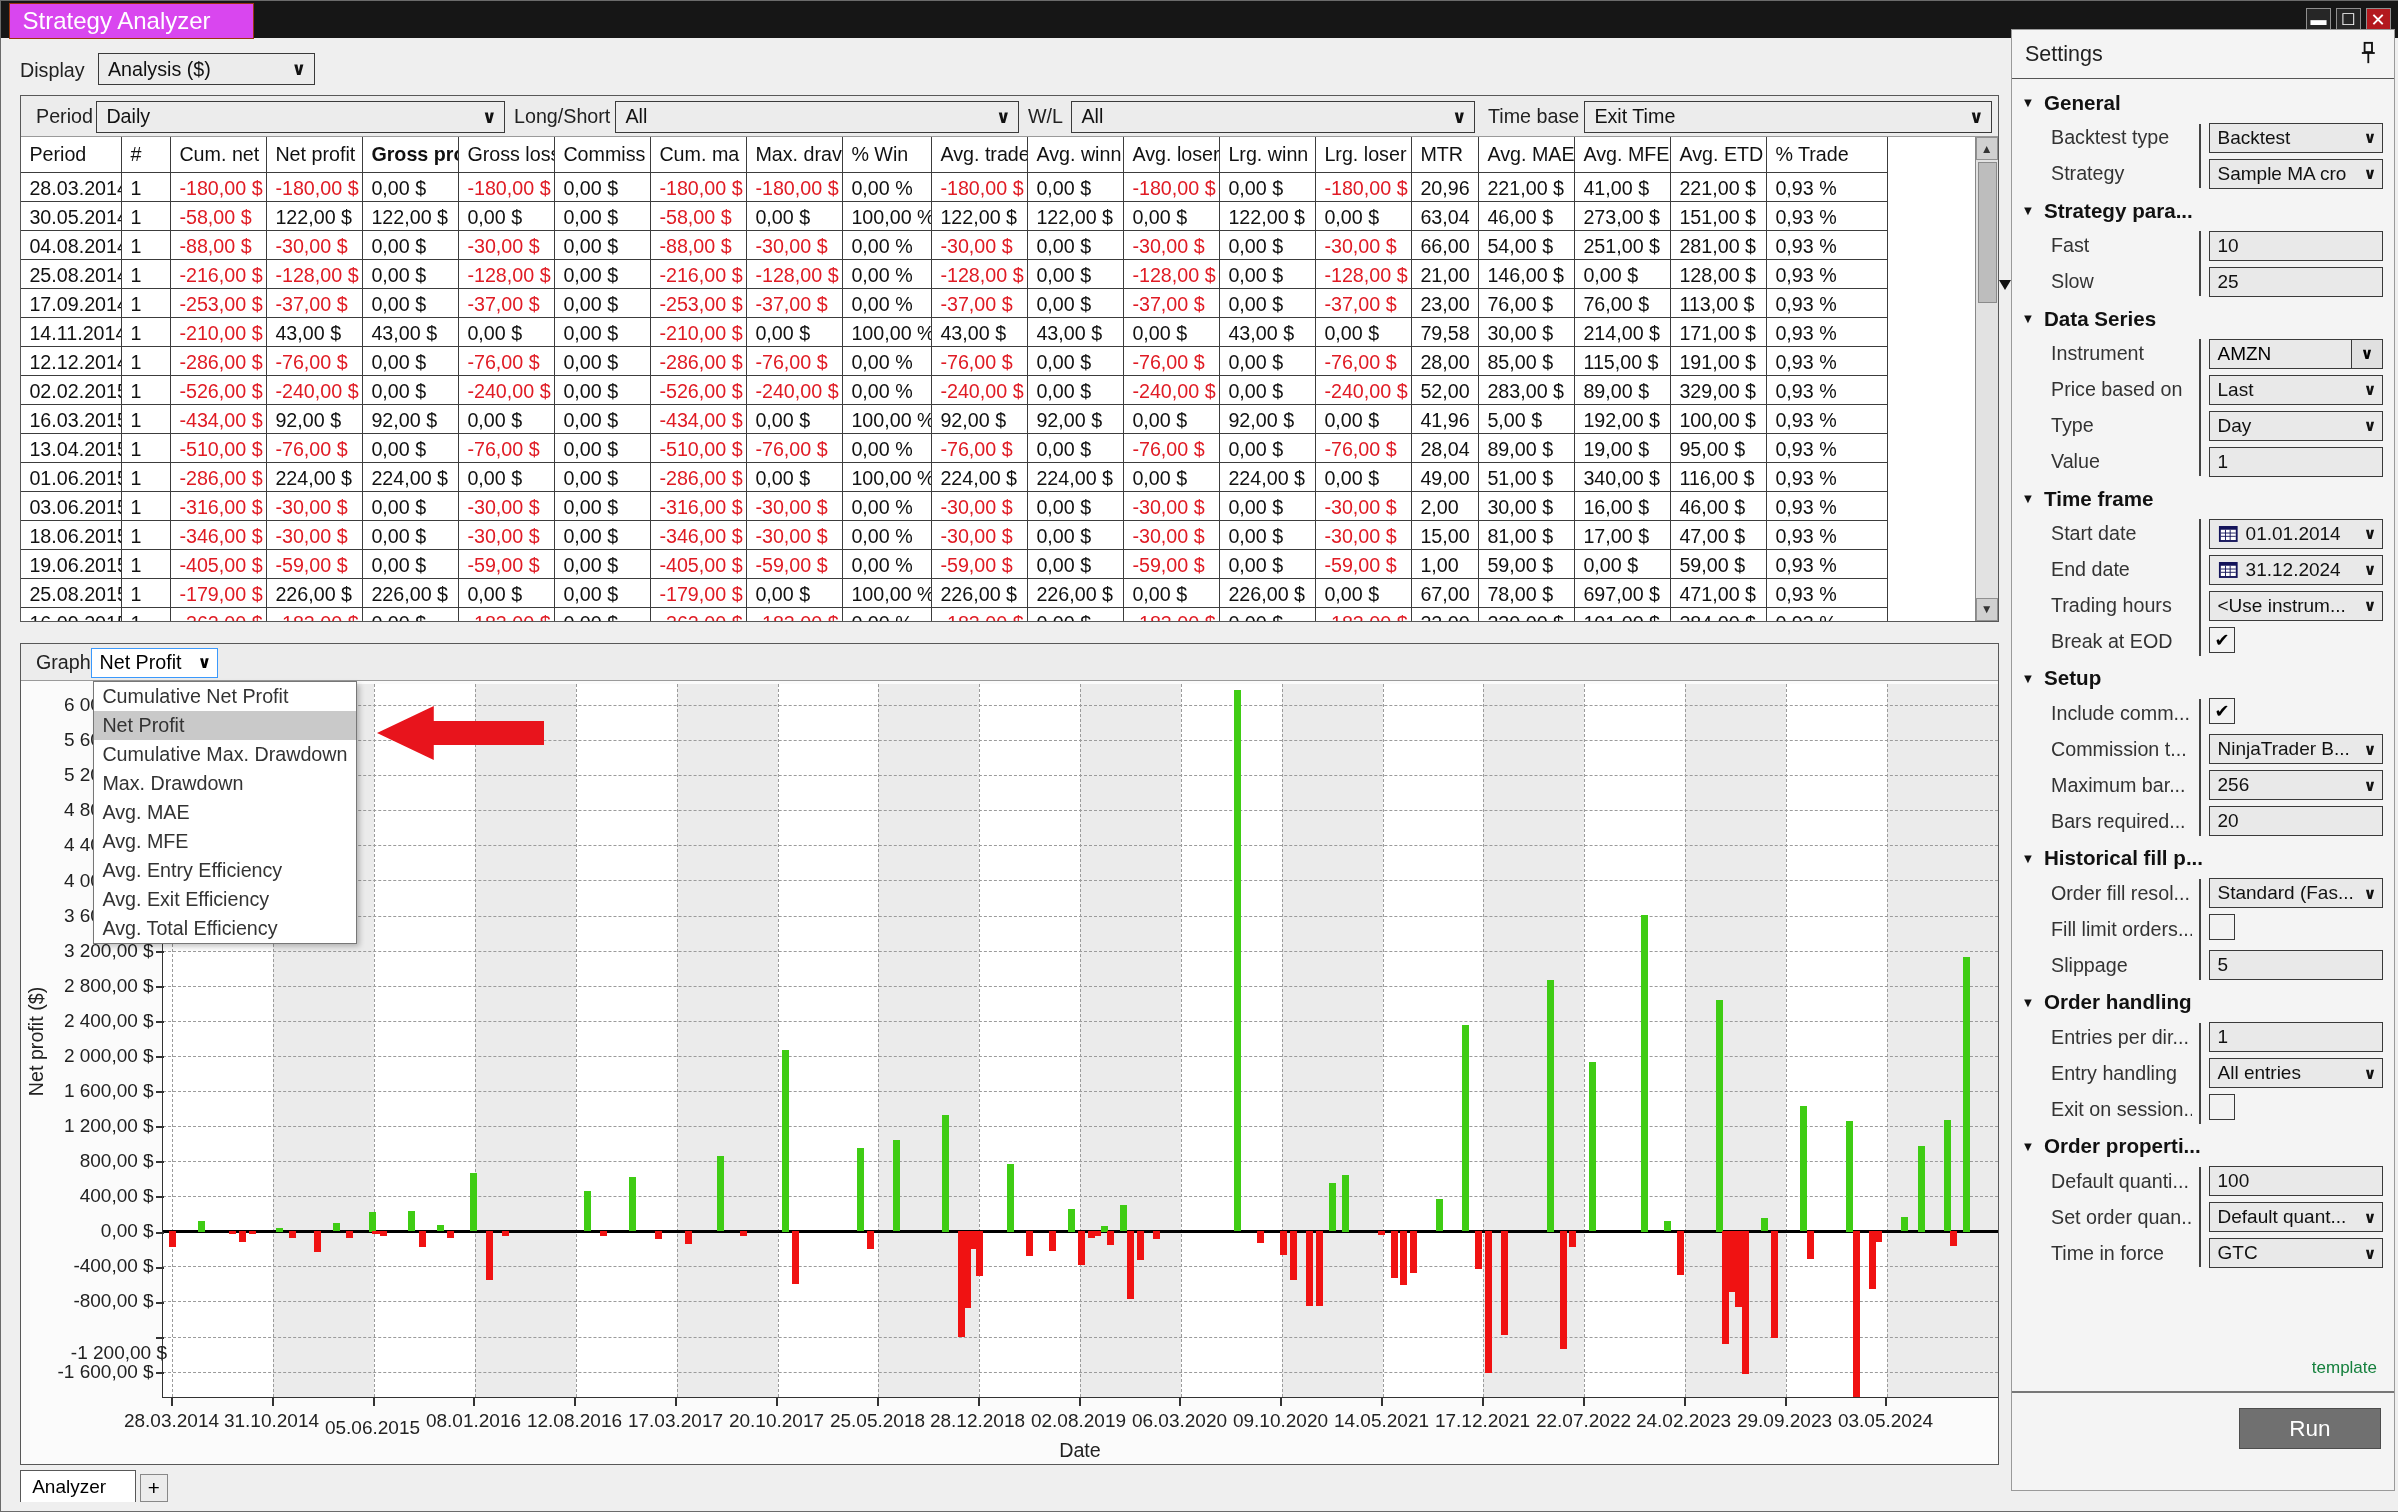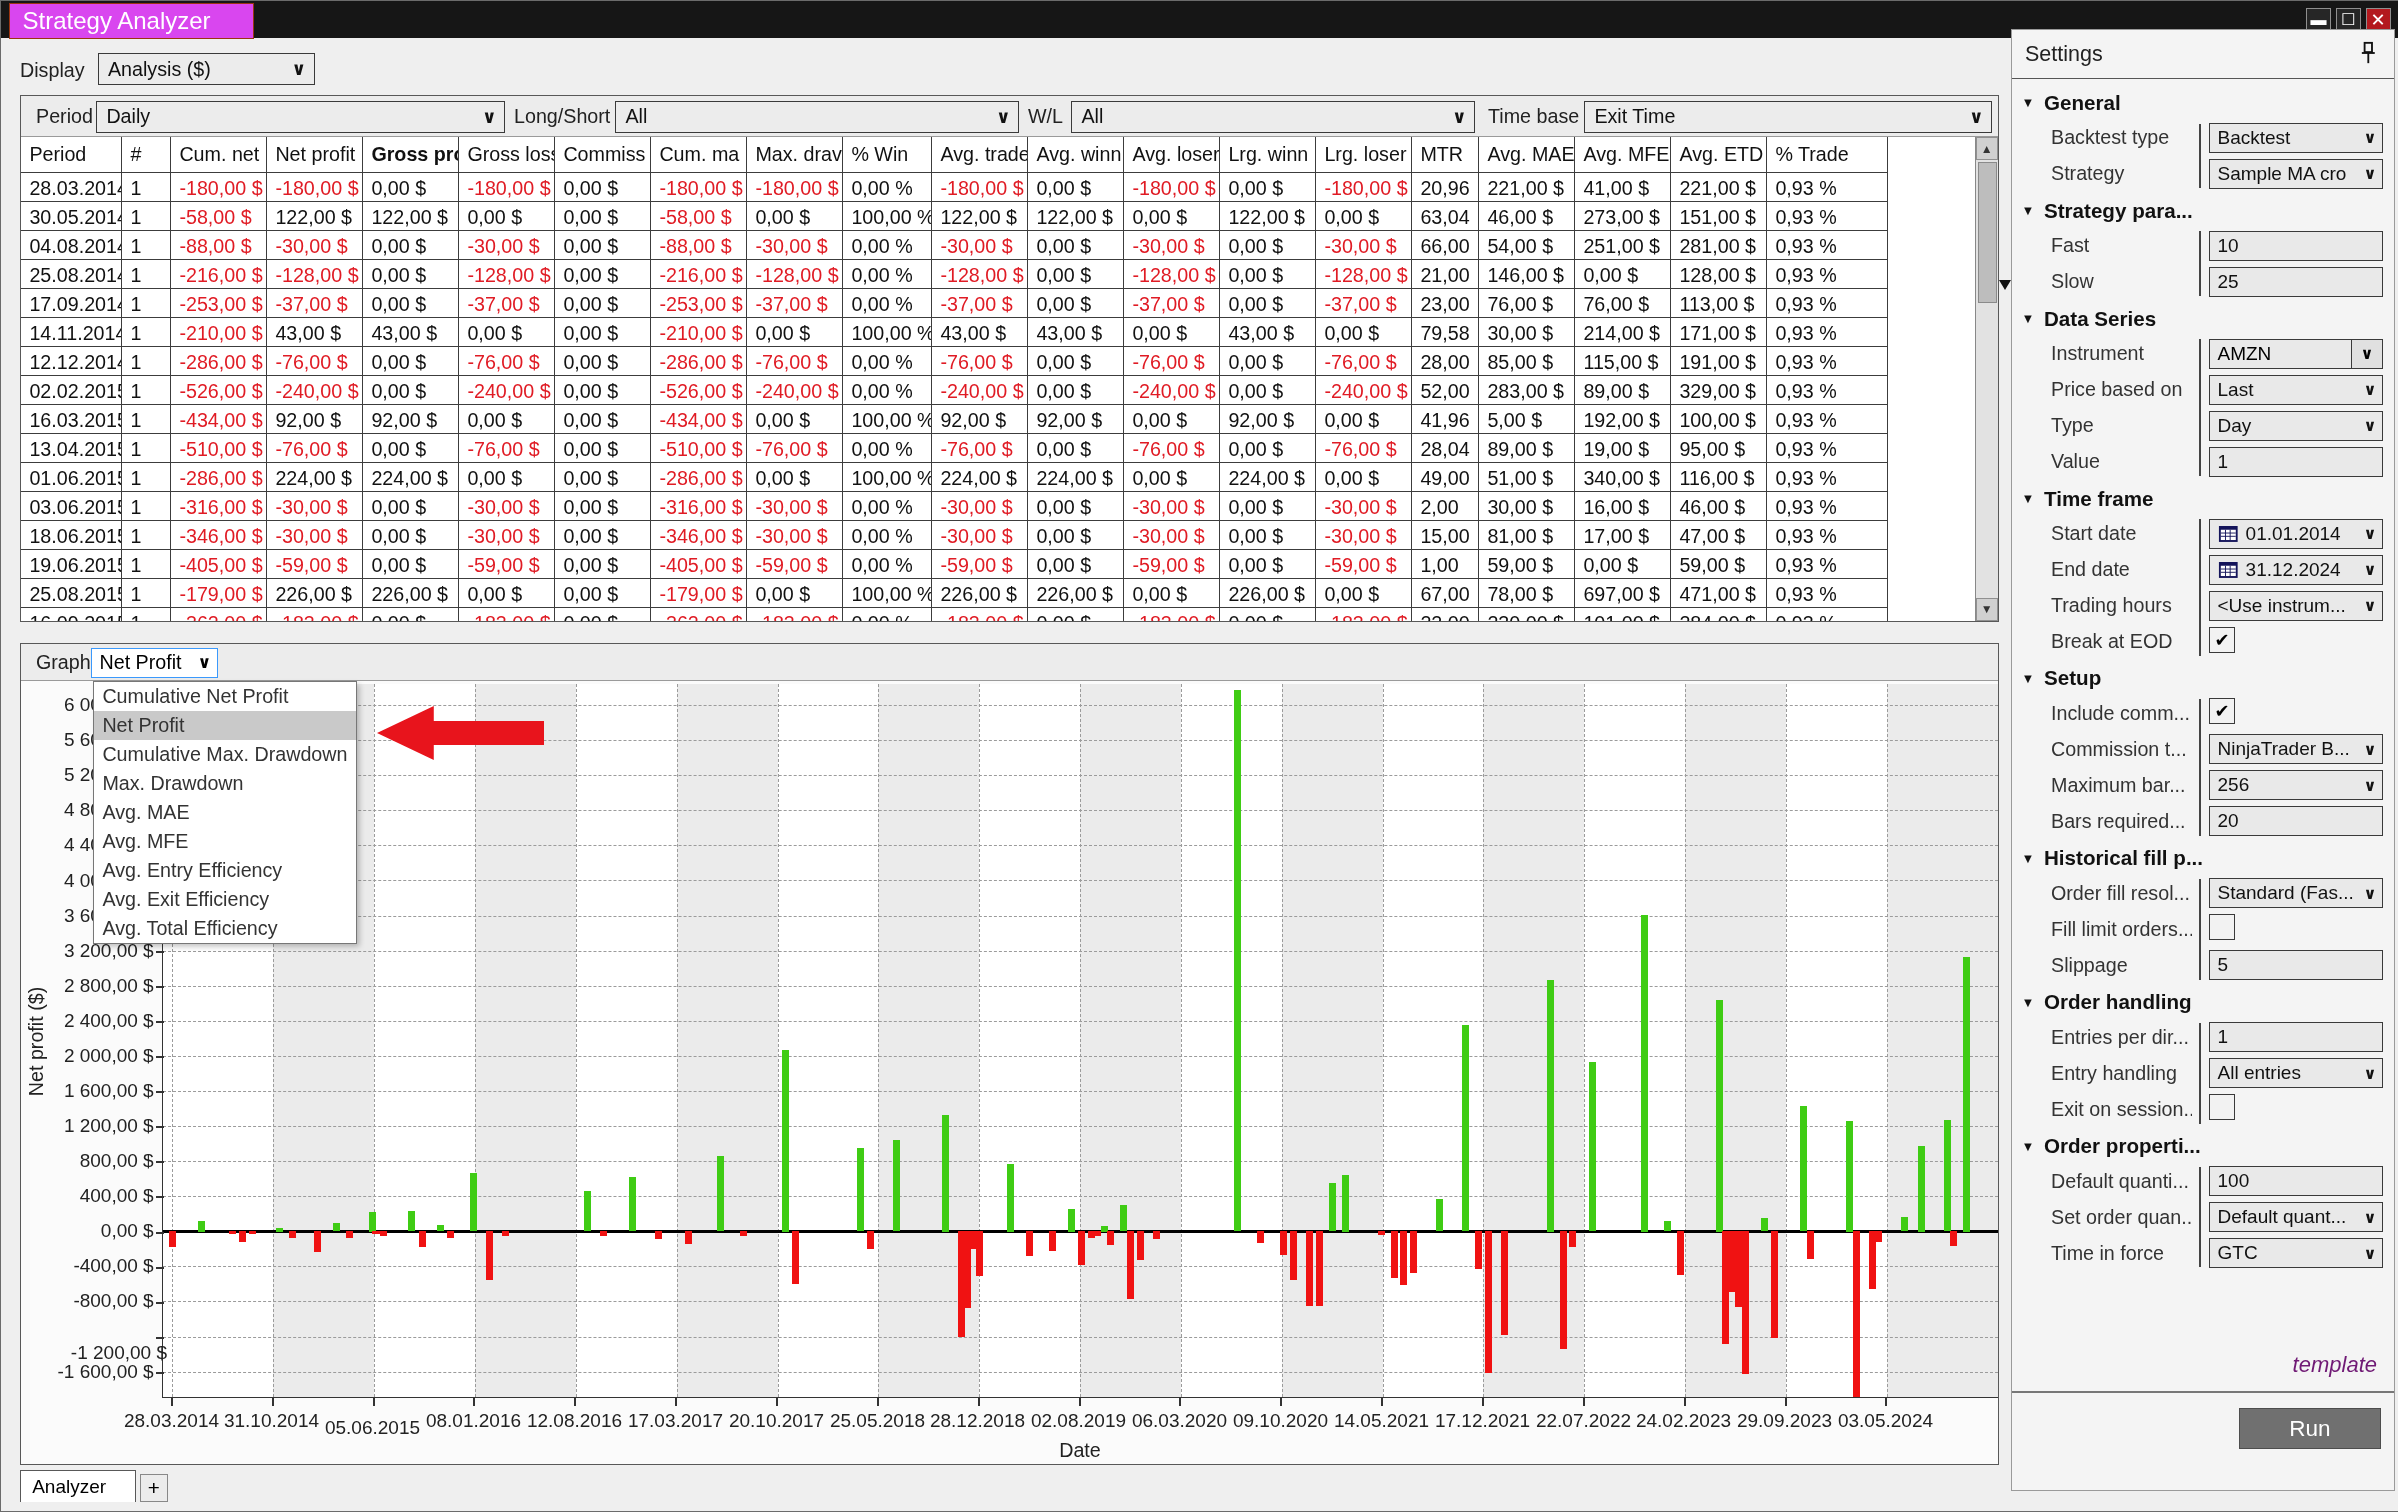--- a/index.html
+++ b/index.html
@@ -82,21 +82,21 @@
   .set-label{margin-left:39px;font-size:19.7px;color:#333;white-space:nowrap;overflow:hidden;width:141px;}
   .set-ctrl{position:absolute;left:197px;width:174px;height:30px;}
   .ctrl-select,.ctrl-input,.ctrl-date{width:100%;height:100%;background:#e9e9e9;border:1.9px solid #3a3a3a;
     display:flex;align-items:center;padding:0 7.5px;font-size:19px;color:#111;position:relative;white-space:nowrap;overflow:hidden;}
   .ctrl-select .chev,.ctrl-date .chev{position:absolute;right:5.6px;font-weight:bold;font-size:16px;}
   .ctrl-combo{width:100%;height:100%;display:flex;}
   .ctrl-combo .cc-text{flex:1;background:#e9e9e9;border:1.9px solid #3a3a3a;border-right:none;display:flex;align-items:center;padding:0 7.5px;font-size:19px;}
   .ctrl-combo .cc-btn{width:32px;background:#e0e0e0;border:1.9px solid #3a3a3a;display:flex;align-items:center;justify-content:center;font-weight:bold;font-size:16px;}
   .ctrl-check{width:26px;height:26px;background:#f2f2f2;border:1.9px solid #3a3a3a;display:flex;align-items:center;justify-content:center;font-size:18px;}
   .cal{width:20.6px;height:19px;margin-right:7.5px;flex:0 0 auto;}
-  #template-link{position:absolute;right:17px;bottom:112px;font-size:22px;font-style:italic;color:#701a75;}
+  #template-link{position:absolute;right:17px;bottom:112px;font-size:17px;color:#15803d;}
   #settings-divider{position:absolute;left:0;bottom:97px;width:100%;height:1.9px;background:#777;}
   #run-button{position:absolute;right:13px;bottom:41px;width:142px;height:41px;background:#707070;border:0.9px solid #4d4d4d;
     color:#fff;font-size:22.5px;display:flex;align-items:center;justify-content:center;}
   #splitter-grip{position:absolute;left:1998px;top:279px;width:0;height:0;border-left:6.6px solid transparent;border-right:6.6px solid transparent;border-top:10.3px solid #111;}
 </style>
 </head>
 <body>
 
 <div id="window">
 

